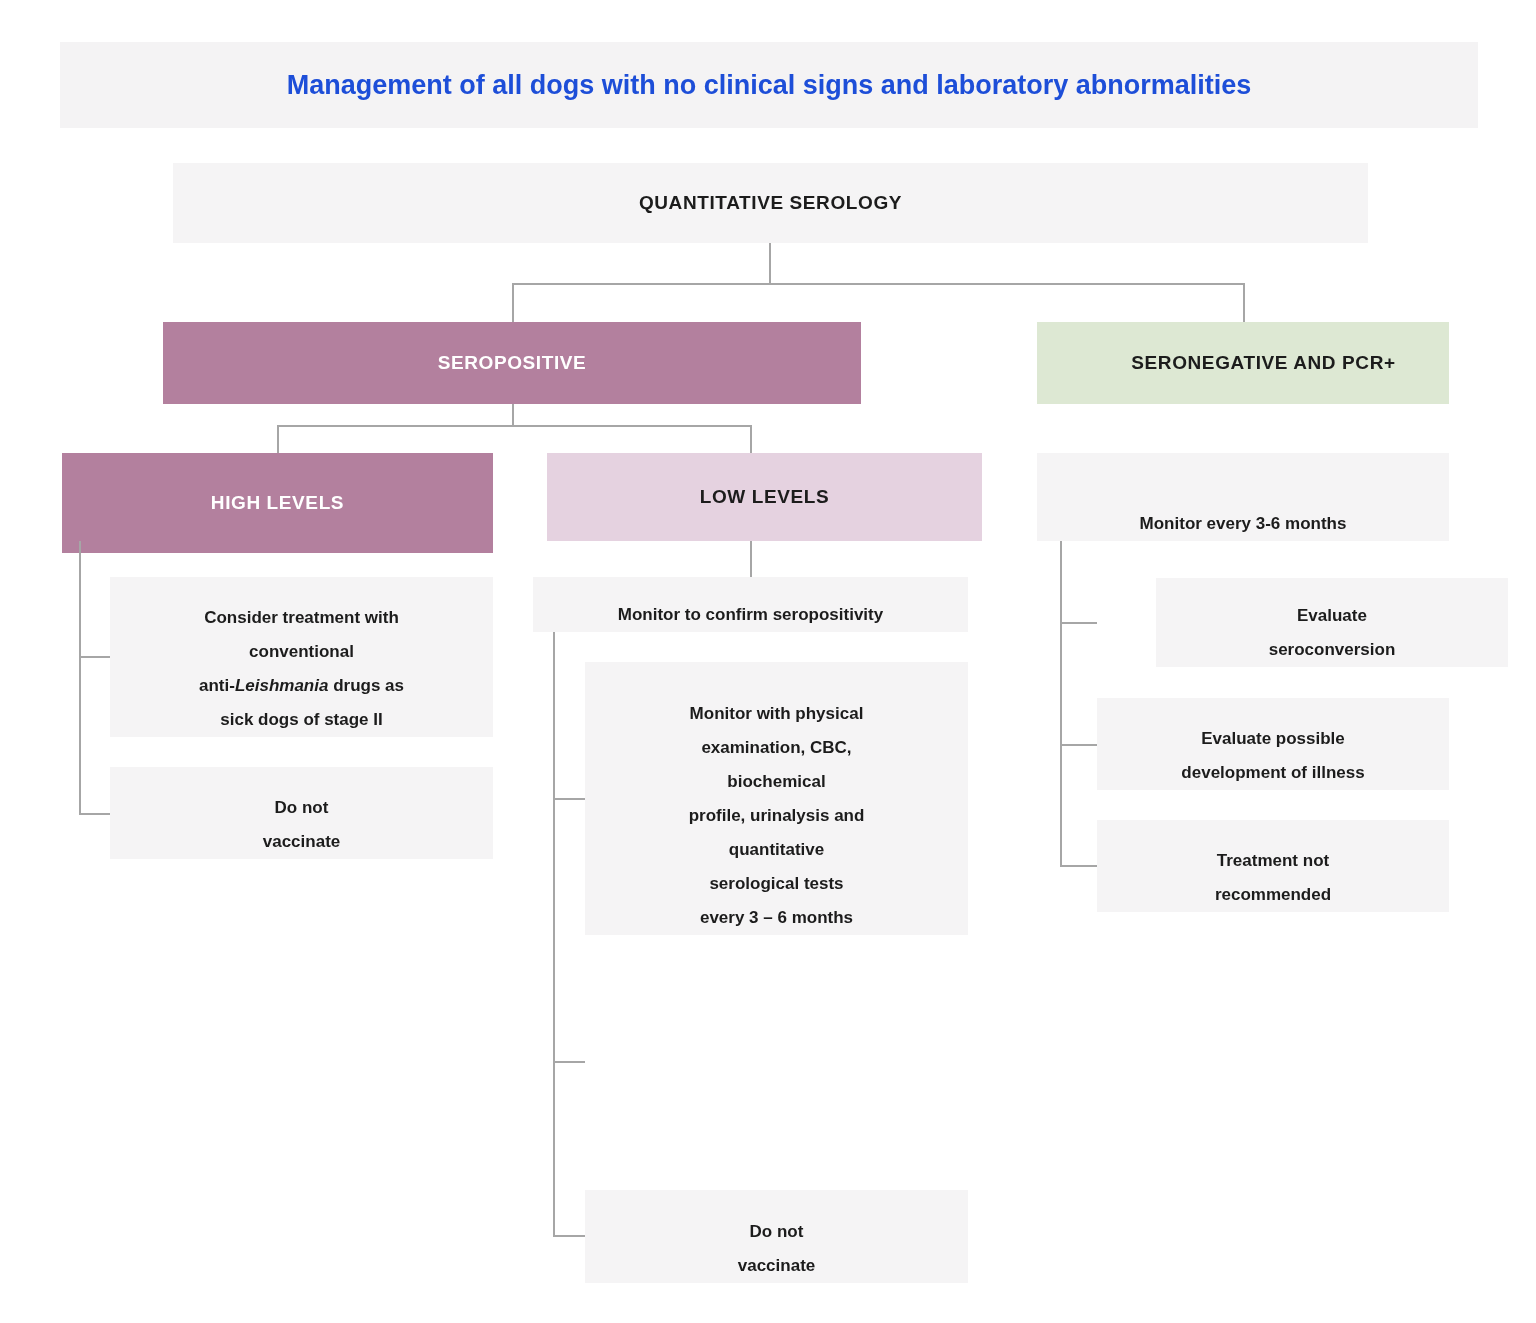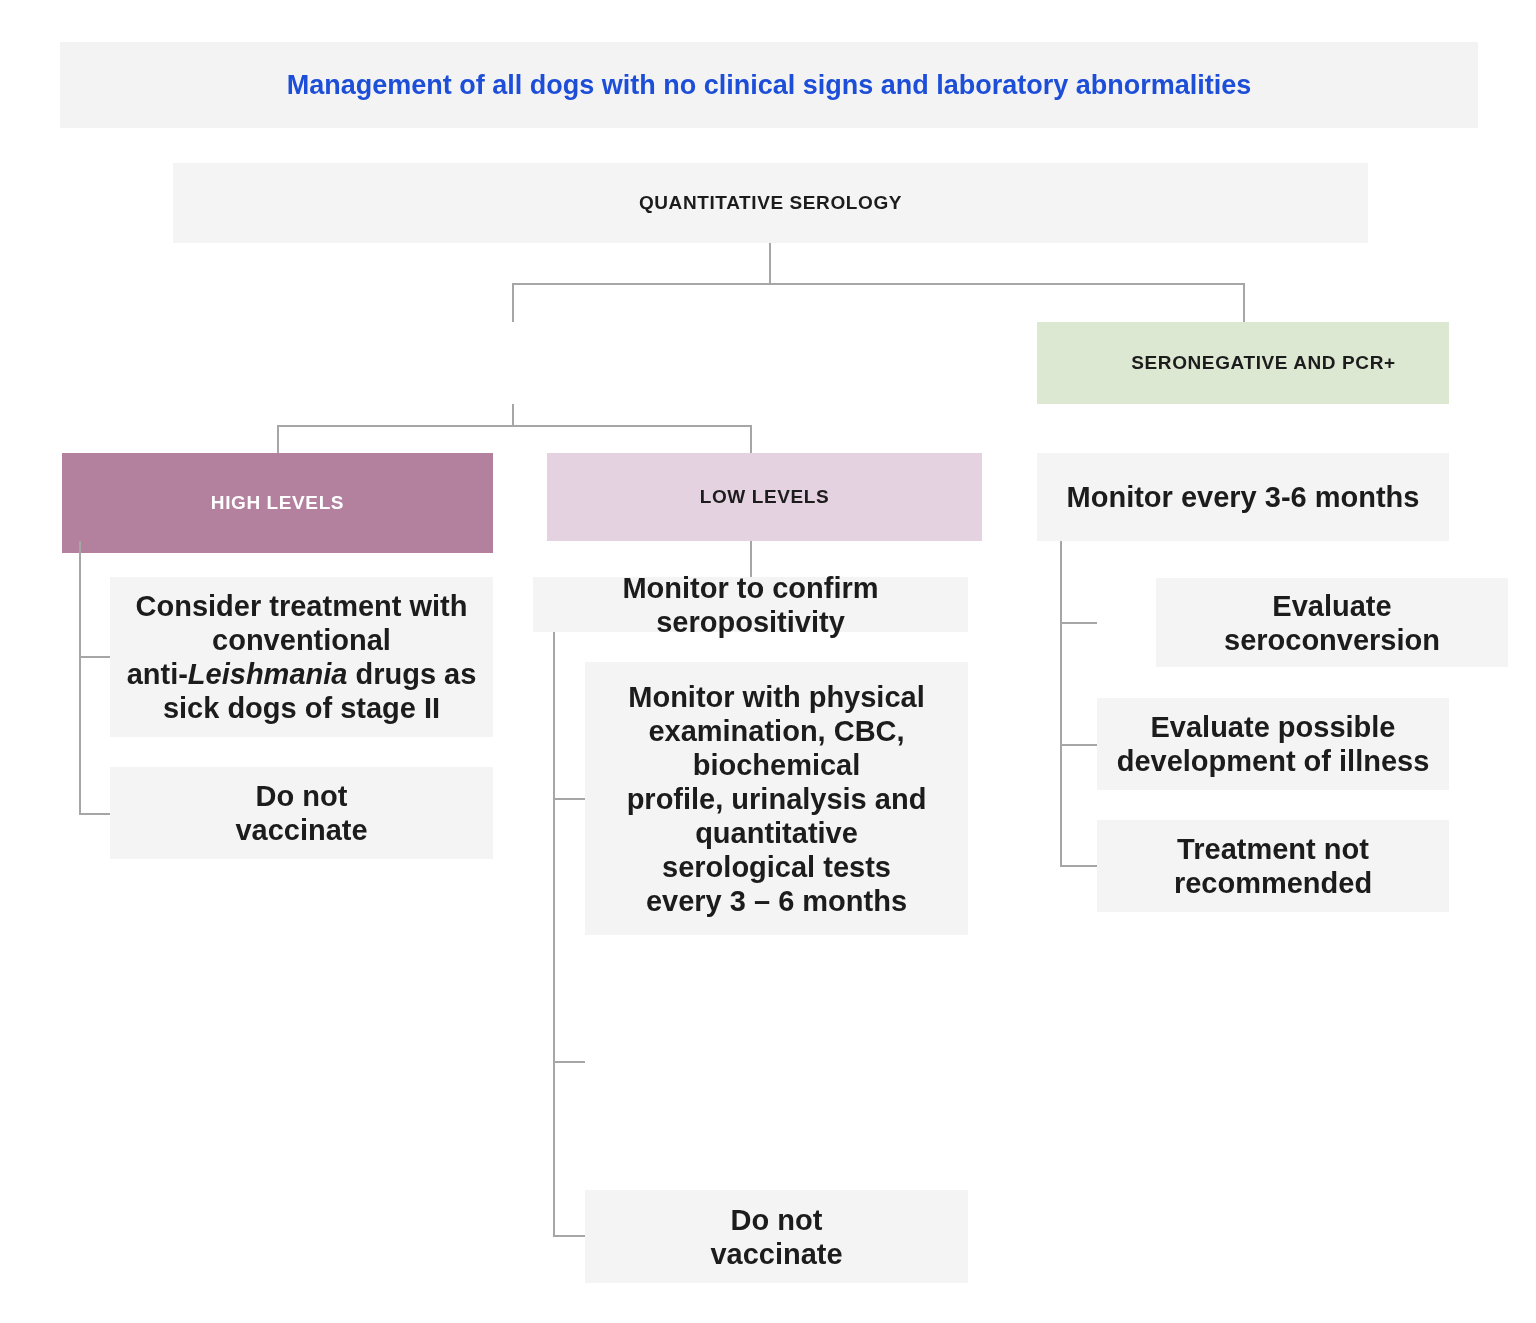--- a/index.html
+++ b/index.html
@@ -37,22 +37,23 @@
   .box-green { background: #dde8d3; padding-left: 41px; }
   .box-pink  { background: #e5d2e0; margin-left: 14px; }
 
   .hdr {
     font-weight: 700;
     font-size: 19px;
     letter-spacing: 0.6px;
   }
   .body-txt {
     font-weight: 600;
-    font-size: 29px;
+    font-size: 17px;
     line-height: 34px;
+    align-items: flex-end;
   }
   .qs        { left: 173px;  top: 163px; width: 1195px; height: 80px; }
   .seropos   { left: 163px;  top: 322px; width: 698px;  height: 82px; }
   .seroneg   { left: 1037px; top: 322px; width: 412px;  height: 82px; }
   .highlv    { left: 62px;   top: 453px; width: 431px;  height: 100px; }
   .lowlv     { left: 533px;  top: 453px; width: 435px;  height: 88px; }
   .mon36     { left: 1037px; top: 453px; width: 412px;  height: 88px; }
 
   .considertx{ left: 110px;  top: 577px; width: 383px;  height: 160px; }
   .donot1    { left: 110px;  top: 767px; width: 383px;  height: 92px;  }
@@ -85,20 +86,23 @@
 
   <div class="node box-gray qs hdr">
     <span>QUANTITATIVE SEROLOGY</span>
   </div>
 
   <div class="line v" style="left:769px; top:243px; height:40px;"></div>
   <div class="line h" style="left:512px; top:283px; width:733px;"></div>
   <div class="line v" style="left:512px; top:283px; height:39px;"></div>
   <div class="line v" style="left:1243px; top:283px; height:39px;"></div>
 
+  <div class="node box-mauve seropos hdr">
+    <span>SEROPOSITIVE</span>
+  </div>
   <div class="node box-green seroneg hdr">
     <span>SERONEGATIVE AND PCR+</span>
   </div>
 
   <div class="line v" style="left:512px; top:404px; height:21px;"></div>
   <div class="line h" style="left:277px; top:425px; width:475px;"></div>
   <div class="line v" style="left:277px; top:425px; height:28px;"></div>
   <div class="line v" style="left:750px; top:425px; height:28px;"></div>
 
   <div class="node box-mauve highlv hdr">

